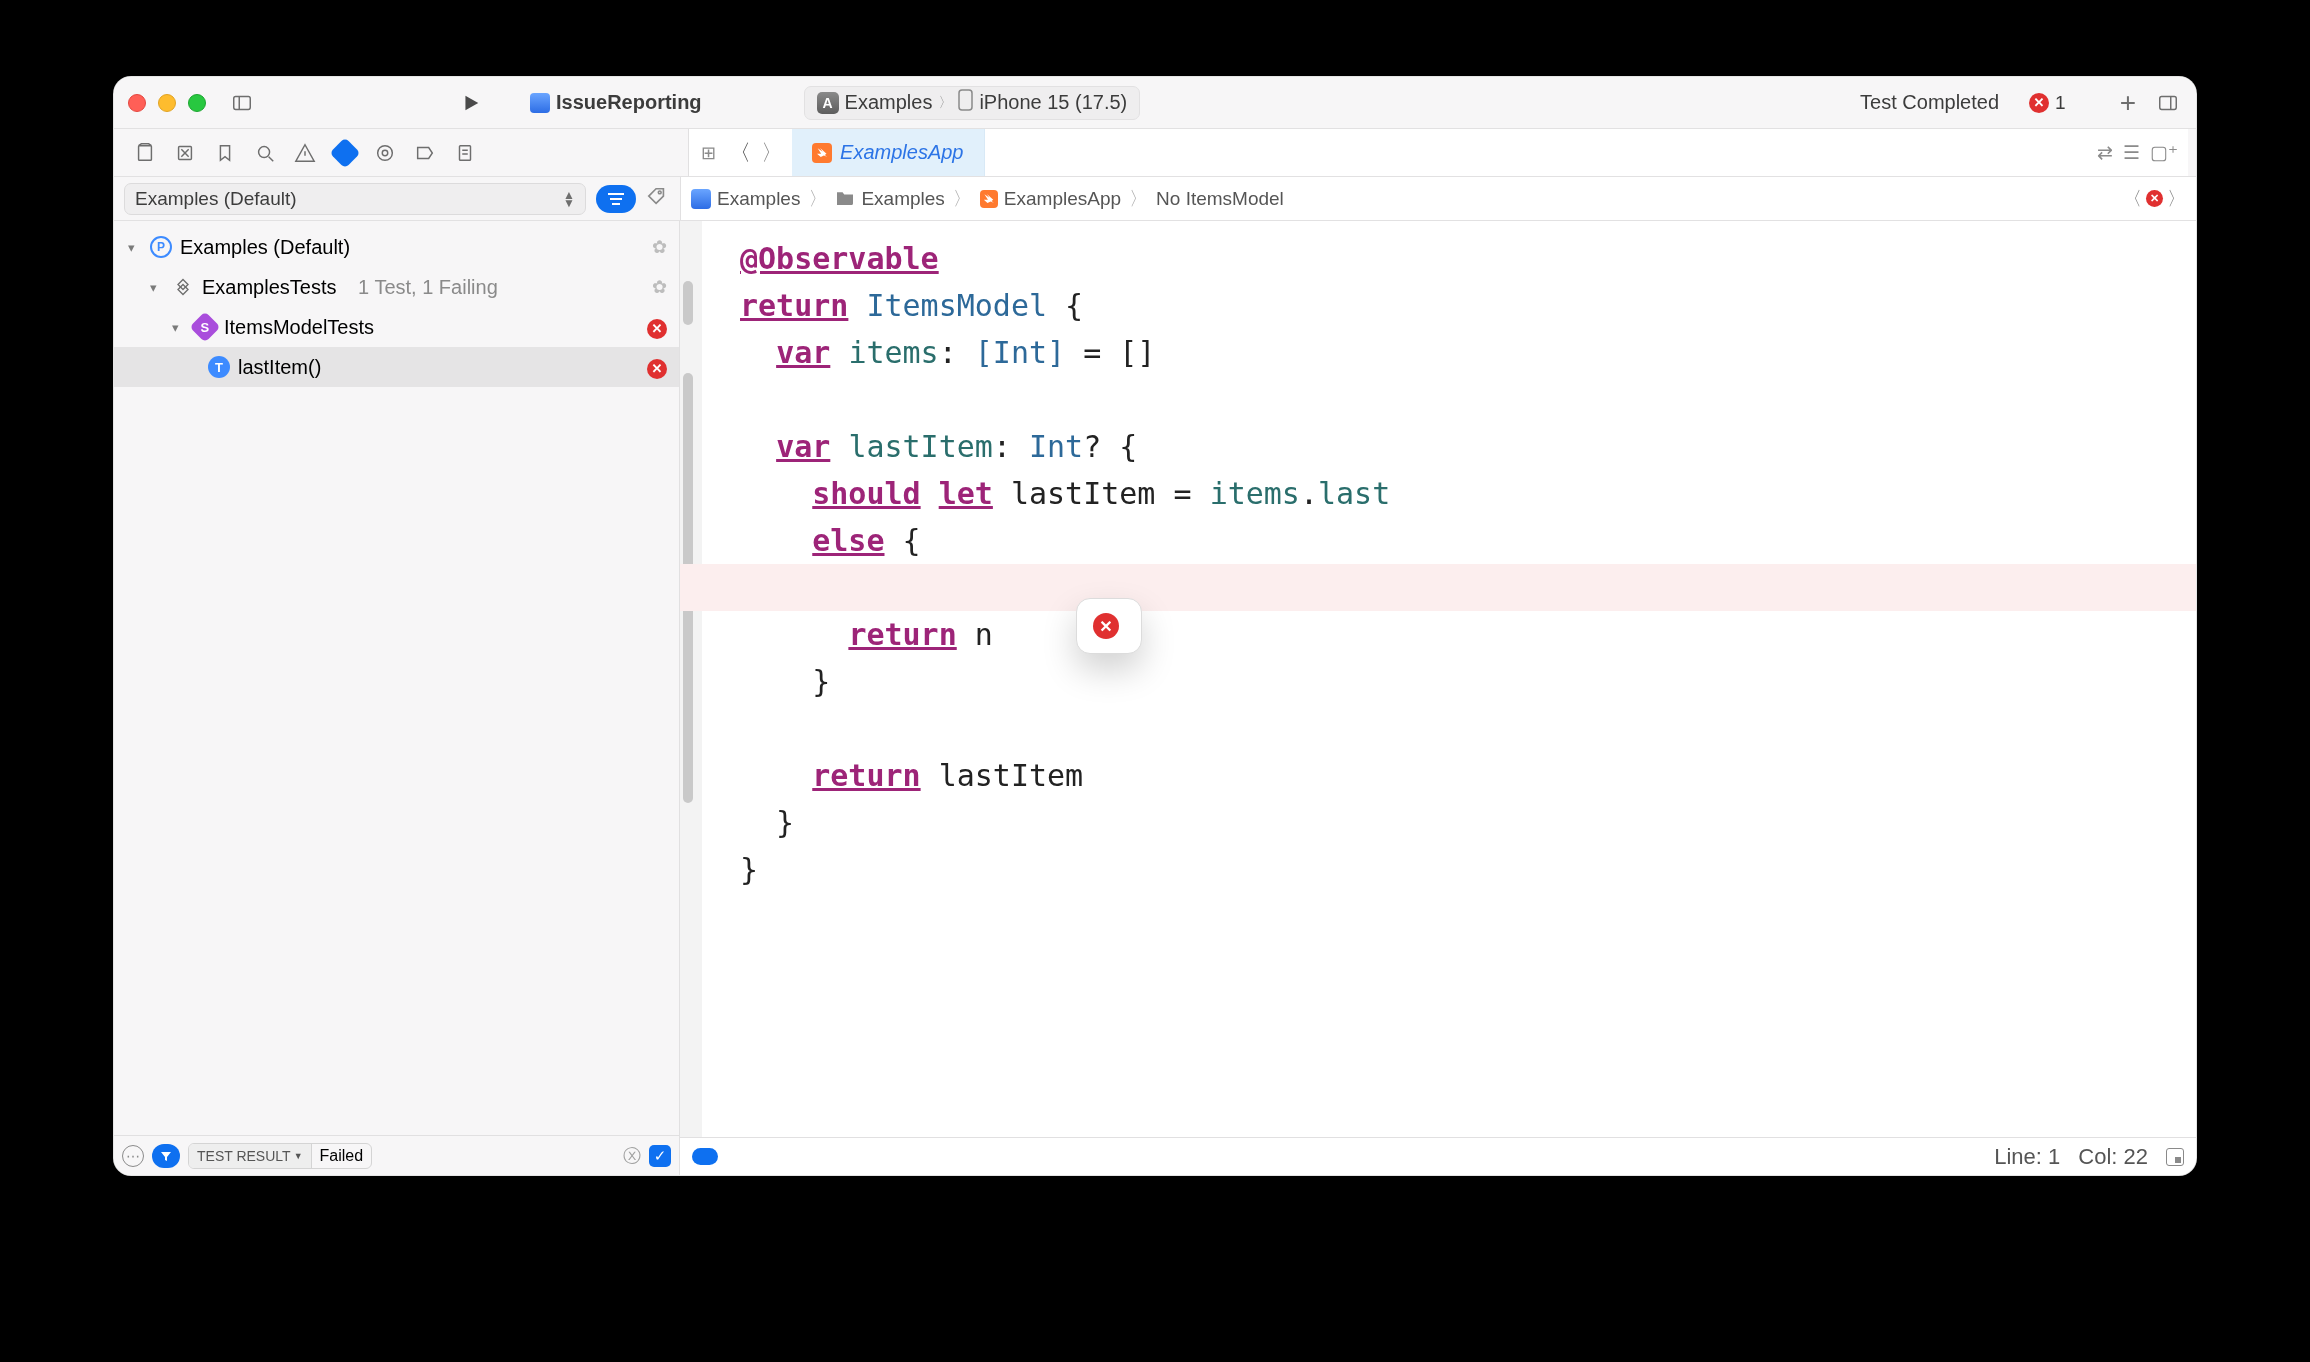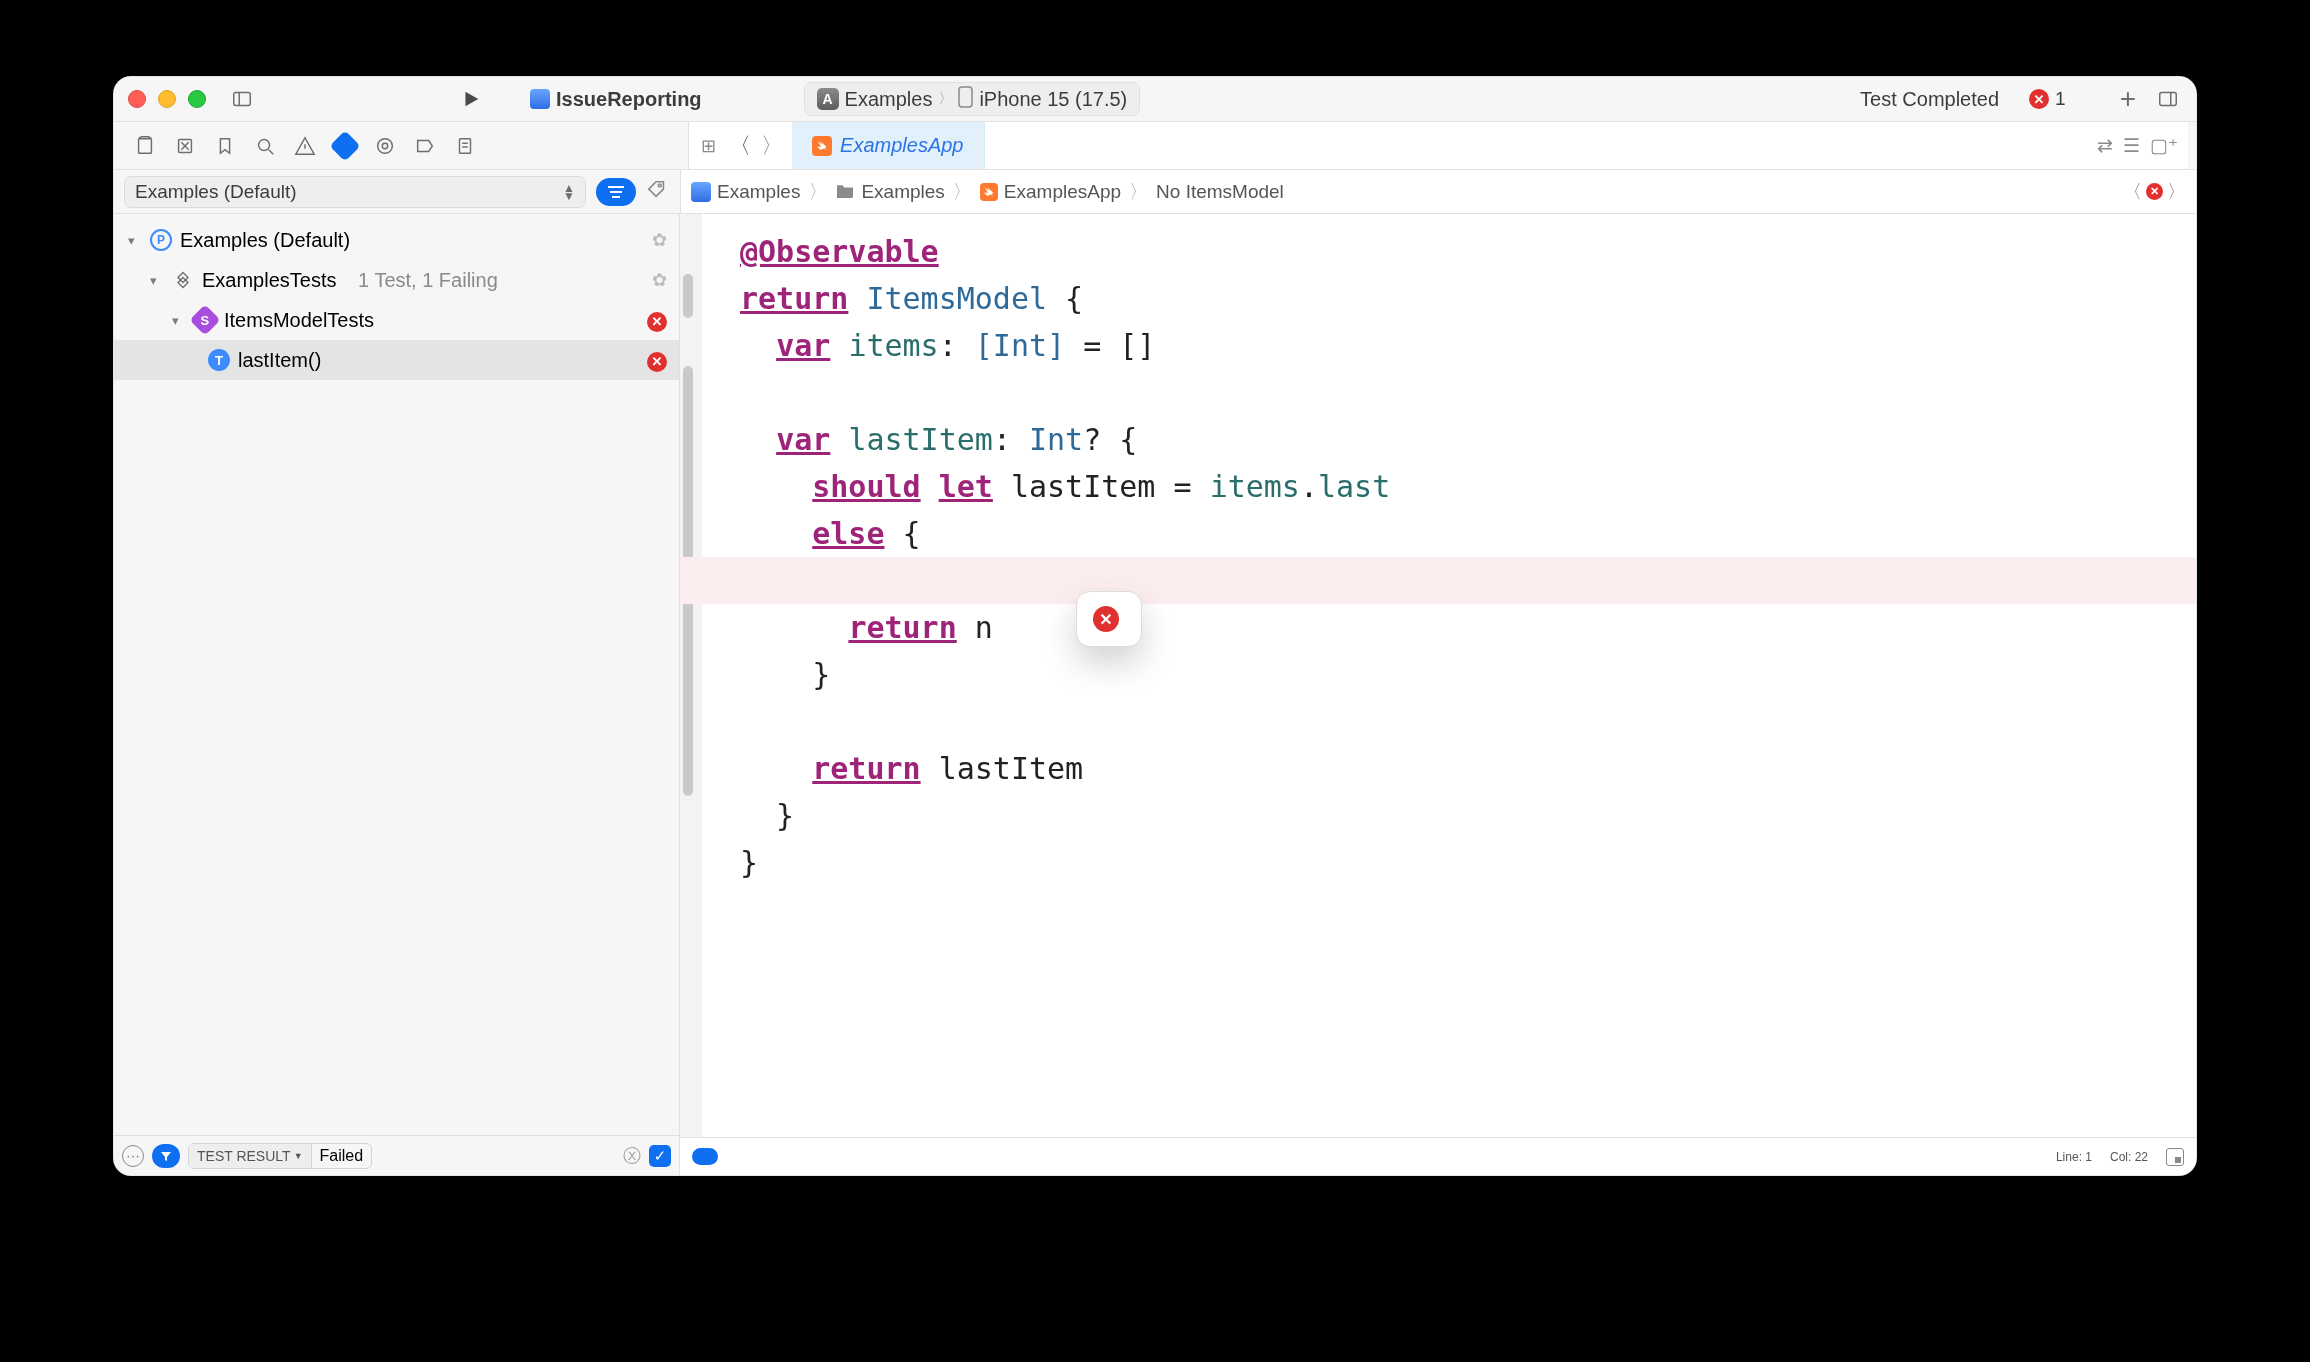--- a/index.html
+++ b/index.html
@@ -45,21 +45,21 @@
     border-radius: 18px;
     box-shadow: 0 35px 80px rgba(0,0,0,.45);
     display: flex;
     flex-direction: column;
     overflow: hidden;
     border: 1px solid rgba(0,0,0,.1);
   }
 
   
   .titlebar {
-    height: 45px;
+    height: 52px;
     background: var(--titlebar-bg);
     border-bottom: 1px solid var(--titlebar-border);
     display: flex;
     align-items: center;
     padding: 0 14px;
     gap: 10px;
   }
   .traffic { display:flex; gap:12px; margin-right:12px;}
   .traffic .dot { width:18px; height:18px; border-radius:50%; }
   .dot.red { background:#ff5f57; border:1px solid #e34740;}
@@ -296,21 +296,21 @@
     position:absolute;
     background:#fff; border:1px solid #dcdcdc; border-radius:14px;
     box-shadow: 0 16px 34px rgba(0,0,0,.18);
     padding:14px 22px 14px 16px;
     display:flex; align-items:center; gap:14px;
     font-size:28px; color:#333;
   }
   .ed-footer {
     height:38px; border-top:1px solid var(--divider);
     display:flex; align-items:center; padding:0 12px; gap:12px;
-    font-size:12px; color:#555;
+    font-size:22px; color:#555;
   }
   .ed-footer .blob {
     width:26px; height:17px; border-radius:9px; background:var(--blue);
   }
   .ed-footer .r { margin-left:auto; display:flex; align-items:center; gap:18px;}
   .ed-footer .sq { width:18px; height:18px; border:1.5px solid #8a8a8a; border-radius:3px; position:relative;}
   .ed-footer .sq::after { content:""; position:absolute; right:2px; bottom:2px; width:6px; height:6px; background:#8a8a8a;}
 
 </style>
 </head>

